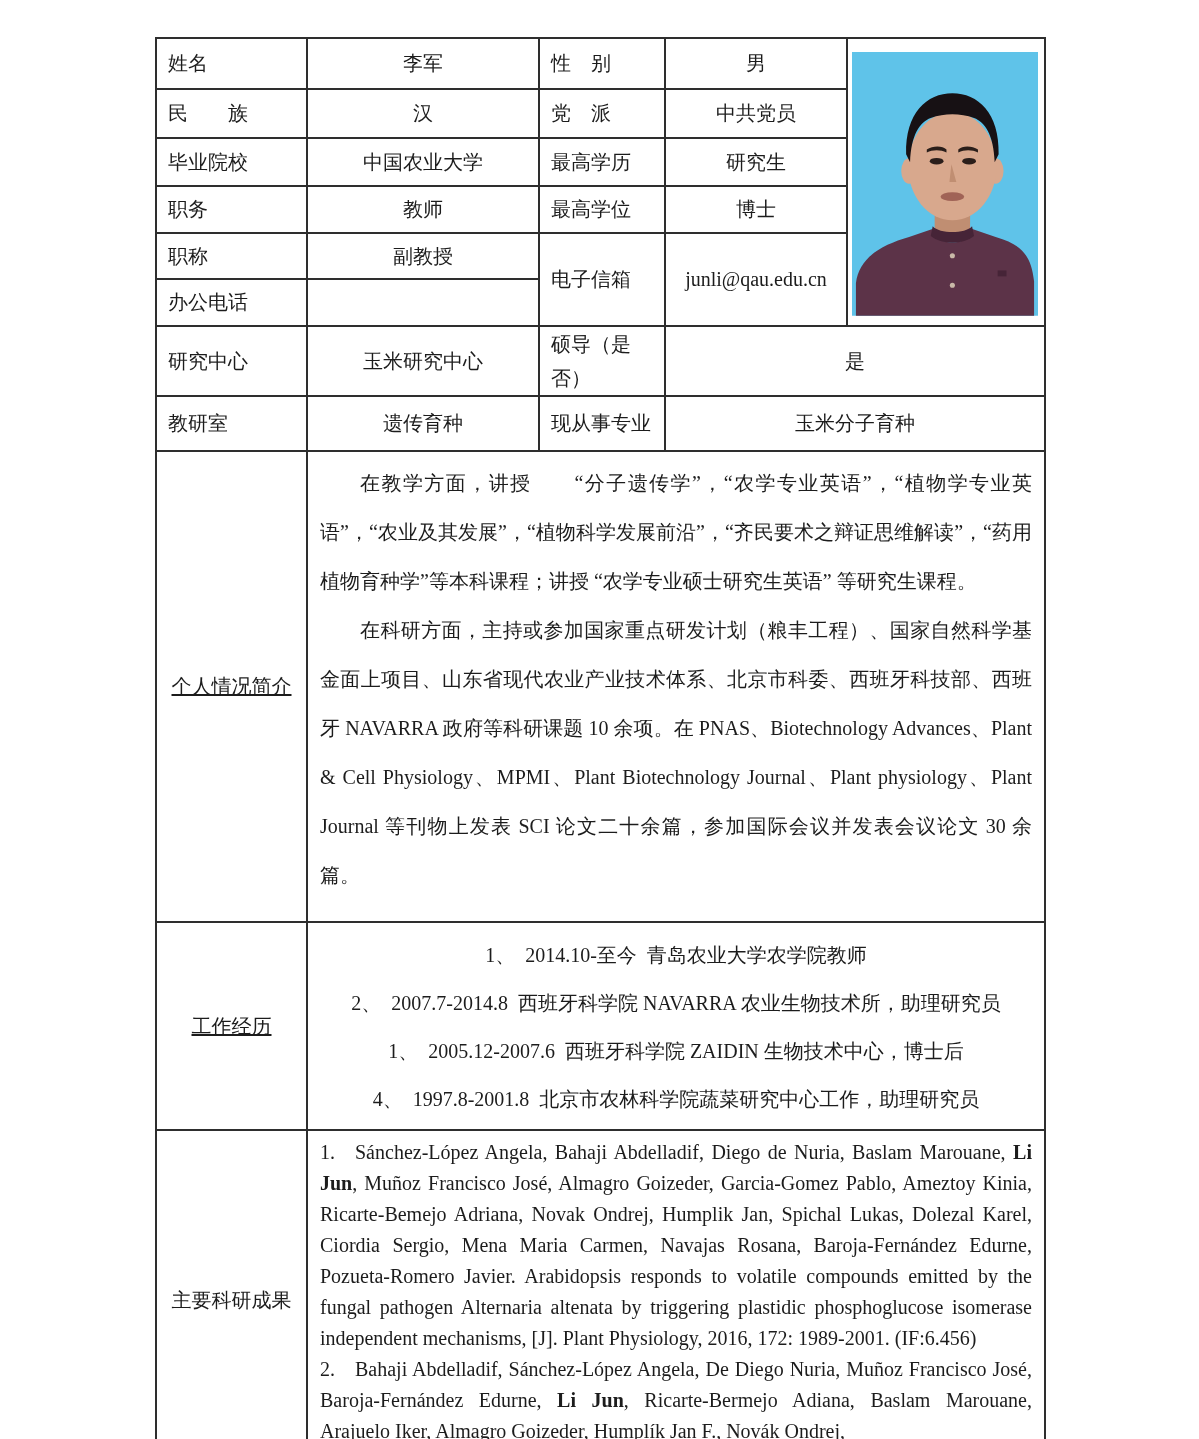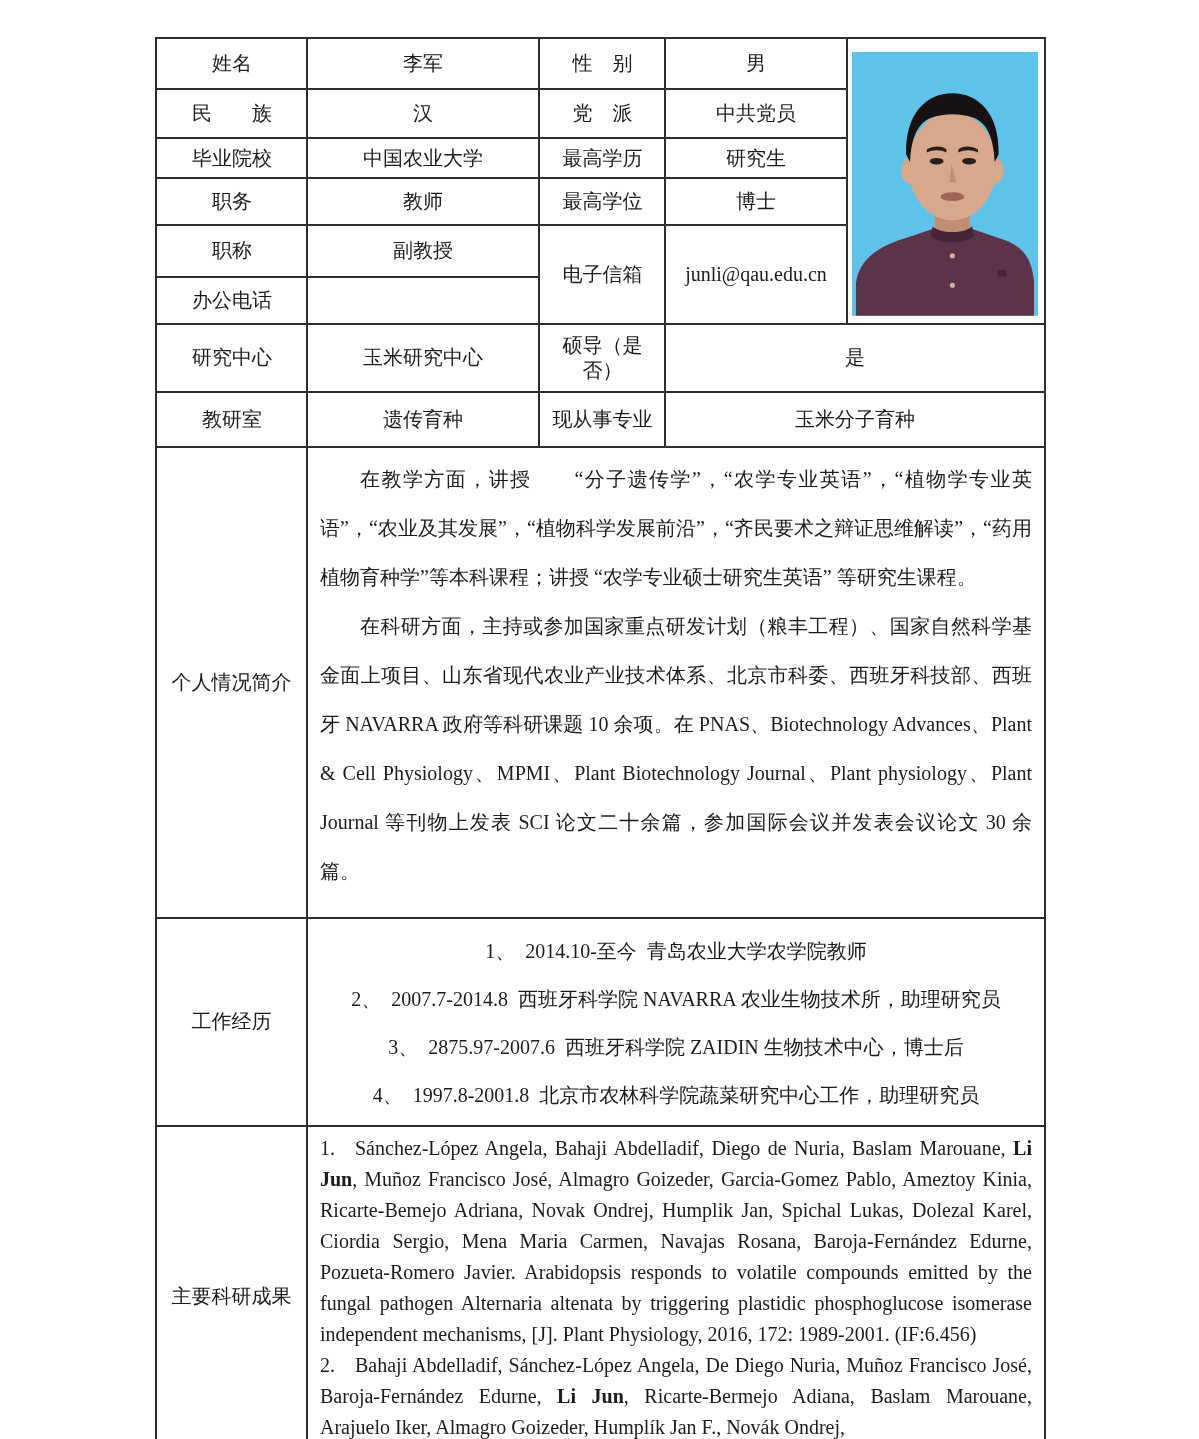--- a/index.html
+++ b/index.html
@@ -20,39 +20,39 @@
     table-layout: fixed;
     background: #ffffff;
   }
   td {
     border: 2px solid #2e2e2e;
     font-size: 20px;
     vertical-align: middle;
     overflow: hidden;
     padding: 0 10px;
   }
-  td.lab  { text-align: center;  padding-left: 11px; }
+  td.lab  { text-align: left;  padding-left: 11px; }
   td.val  { text-align: center; }
-  td.section-label { text-align: center; padding: 0; }
+  td.section-label { text-align: center; padding: 0; text-decoration: underline; }
   td.pub-label-cell { text-align: center; vertical-align: top; padding: 156px 0 0 0; }
   td.content-cell { vertical-align: top; padding: 2px 12px 6px 12px; }
 
   tr.r1  { height: 51px; }
   tr.r2  { height: 49px; }
-  tr.r3  { height: 40px; }
+  tr.r3  { height: 48px; }
   tr.r4  { height: 47px; }
   tr.r5  { height: 46px; padding-left: 44px; }
   tr.r6  { height: 47px; }
   tr.r7  { height: 68px; }
   tr.r8  { height: 55px; }
   tr.r9  { height: 471px; }
   tr.r10 { height: 191px; }
   tr.r11 { height: 620px; }
 
-  td.supervisor-label { line-height: 25px; padding-right: 10px; }
+  td.supervisor-label { line-height: 34px; padding-right: 10px; }
 
   .par { line-height: 49px; text-indent: 40px; text-align: justify; }
   .work-item { line-height: 48px; text-align: center; }
   .pub-item { line-height: 31px; text-align: justify; }
   .pub-item .bold, .bold { font-weight: bold; }
   .work-list { padding-top: 6px; }
   .pub-list { padding-top: 4px; }
   .par-list { padding-top: 5px; }
 
   td.photo-cell {
@@ -161,21 +161,21 @@
           </div>
     </td>
   </tr>
 
   <tr class="r10">
     <td class="section-label">工作经历</td>
     <td class="content-cell" colspan="4">
       <div class="work-list">
             <div class="work-item"><span>1、 2014.10-至今 青岛农业大学农学院教师</span></div>
             <div class="work-item"><span>2、 2007.7-2014.8 西班牙科学院 NAVARRA 农业生物技术所，助理研究员</span></div>
-            <div class="work-item"><span>3、 2875.97-2007.6 西班牙科学院 ZAIDIN 生物技术中心，博士后</span></div>
+            <div class="work-item"><span>1、 2005.12-2007.6 西班牙科学院 ZAIDIN 生物技术中心，博士后</span></div>
             <div class="work-item"><span>4、 1997.8-2001.8 北京市农林科学院蔬菜研究中心工作，助理研究员</span></div>
           </div>
     </td>
   </tr>
 
   <tr class="r11">
     <td class="pub-label-cell">主要科研成果</td>
     <td class="content-cell" colspan="4">
       <div class="pub-list">
             <div class="pub-item"><span>1. Sánchez-López Angela, Bahaji Abdelladif, Diego de Nuria, Baslam Marouane, </span><span class="bold">Li Jun</span><span>, Muñoz Francisco José, Almagro Goizeder, Garcia-Gomez Pablo, Ameztoy Kinia, Ricarte-Bemejo Adriana, Novak Ondrej, Humplik Jan, Spichal Lukas, Dolezal Karel, Ciordia Sergio, Mena Maria Carmen, Navajas Rosana, Baroja-Fernández Edurne, Pozueta-Romero Javier. Arabidopsis responds to volatile compounds emitted by the fungal pathogen Alternaria altenata by triggering plastidic phosphoglucose isomerase independent mechanisms, [J]. Plant Physiology, 2016, 172: 1989-2001. (IF:6.456)</span></div>

